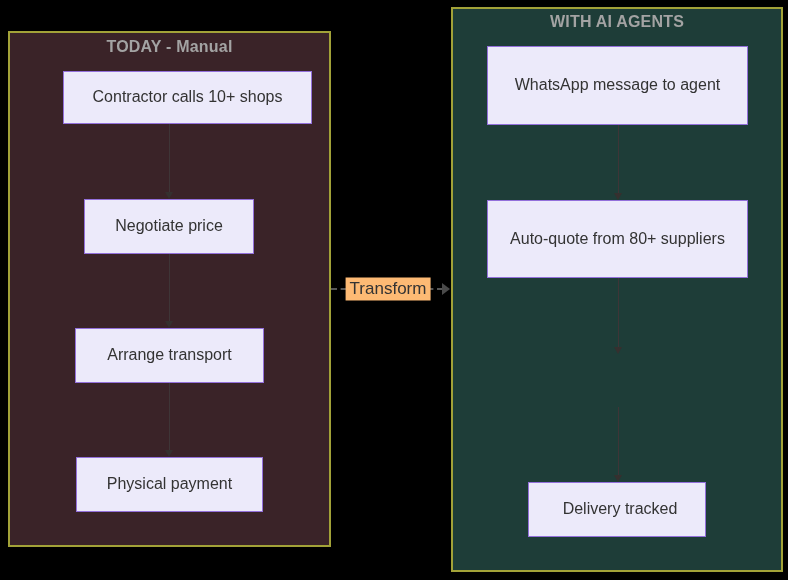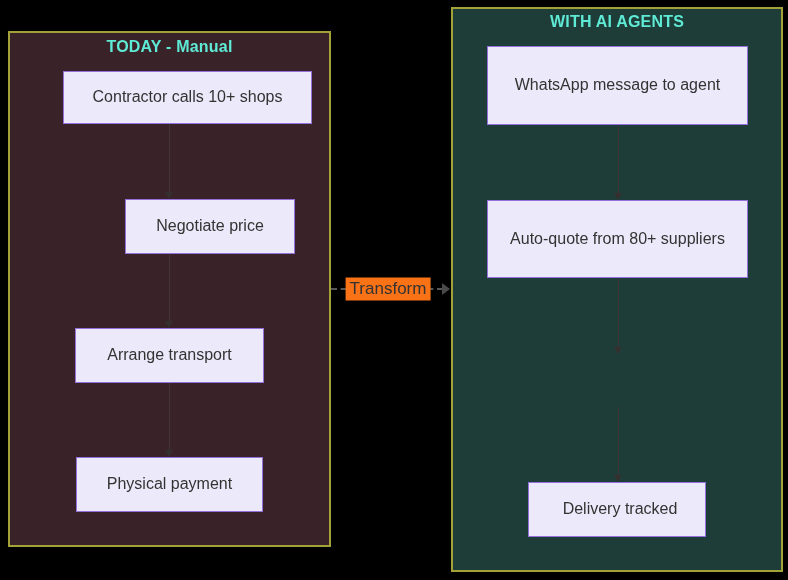--- a/index.html
+++ b/index.html
@@ -24,41 +24,41 @@
     left: 8px; top: 31px; width: 323px; height: 516px;
     background: #3a2328;
   }
   #right-cluster {
     left: 451px; top: 7px; width: 332px; height: 565px;
     background: #1e3d38;
   }
   .cluster-title {
     position: absolute; left: 0; width: 100%;
     text-align: center;
-    color: #5eead4;
+    color: #a3a3a3;
     font-size: 16px; font-weight: 700;
     letter-spacing: 0.2px;
   }
   #left-cluster .cluster-title { top: 5px; }
   #right-cluster .cluster-title { top: 4px; }
   
   .node {
     position: absolute;
     background: #eceafa;
     border: 1.5px solid #9370db;
     color: #333333;
     font-size: 16px;
     line-height: 1.55;
     display: flex; align-items: center; justify-content: center;
     text-align: center;
     padding: 4px 10px;
   }
   
   #node-l1 { left: 53px; top: 38px;  width: 249px; height: 53px; }
-  #node-l2 { left: 74px; top: 166px; width: 170px; height: 55px; margin-left: 41px; }
+  #node-l2 { left: 74px; top: 166px; width: 170px; height: 55px; }
   #node-l3 { left: 65px; top: 295px; width: 189px; height: 55px; }
   #node-l4 { left: 66px; top: 424px; width: 187px; height: 55px; }
   
   #node-r1 { left: 34px; top: 37px;  width: 261px; height: 79px; }
   #node-r2 { left: 34px; top: 191px; width: 261px; height: 78px; }
   #node-r3 { left: 75px; top: 345px; width: 178px; height: 53px; }
   #node-r4 { left: 75px; top: 473px; width: 178px; height: 55px; padding-left: 16px; }
   
   .varrow { position: absolute; width: 12px; }
   .varrow .arrow-line {
@@ -89,21 +89,21 @@
     left: 442px; top: 283px;
     width: 0; height: 0;
     border-top: 6px solid transparent;
     border-bottom: 6px solid transparent;
     border-left: 8px solid #4a4a4a;
   }
   #transform-label {
     position: absolute;
     left: 388px; top: 289px;
     transform: translate(-50%, -50%);
-    background: #f97316;
+    background: #fdba74;
     color: #333333;
     font-size: 17px;
     padding: 1px 4px 2px 4px;
     white-space: nowrap;
     z-index: 2;
   }
 </style>
 </head>
 <body>
 

